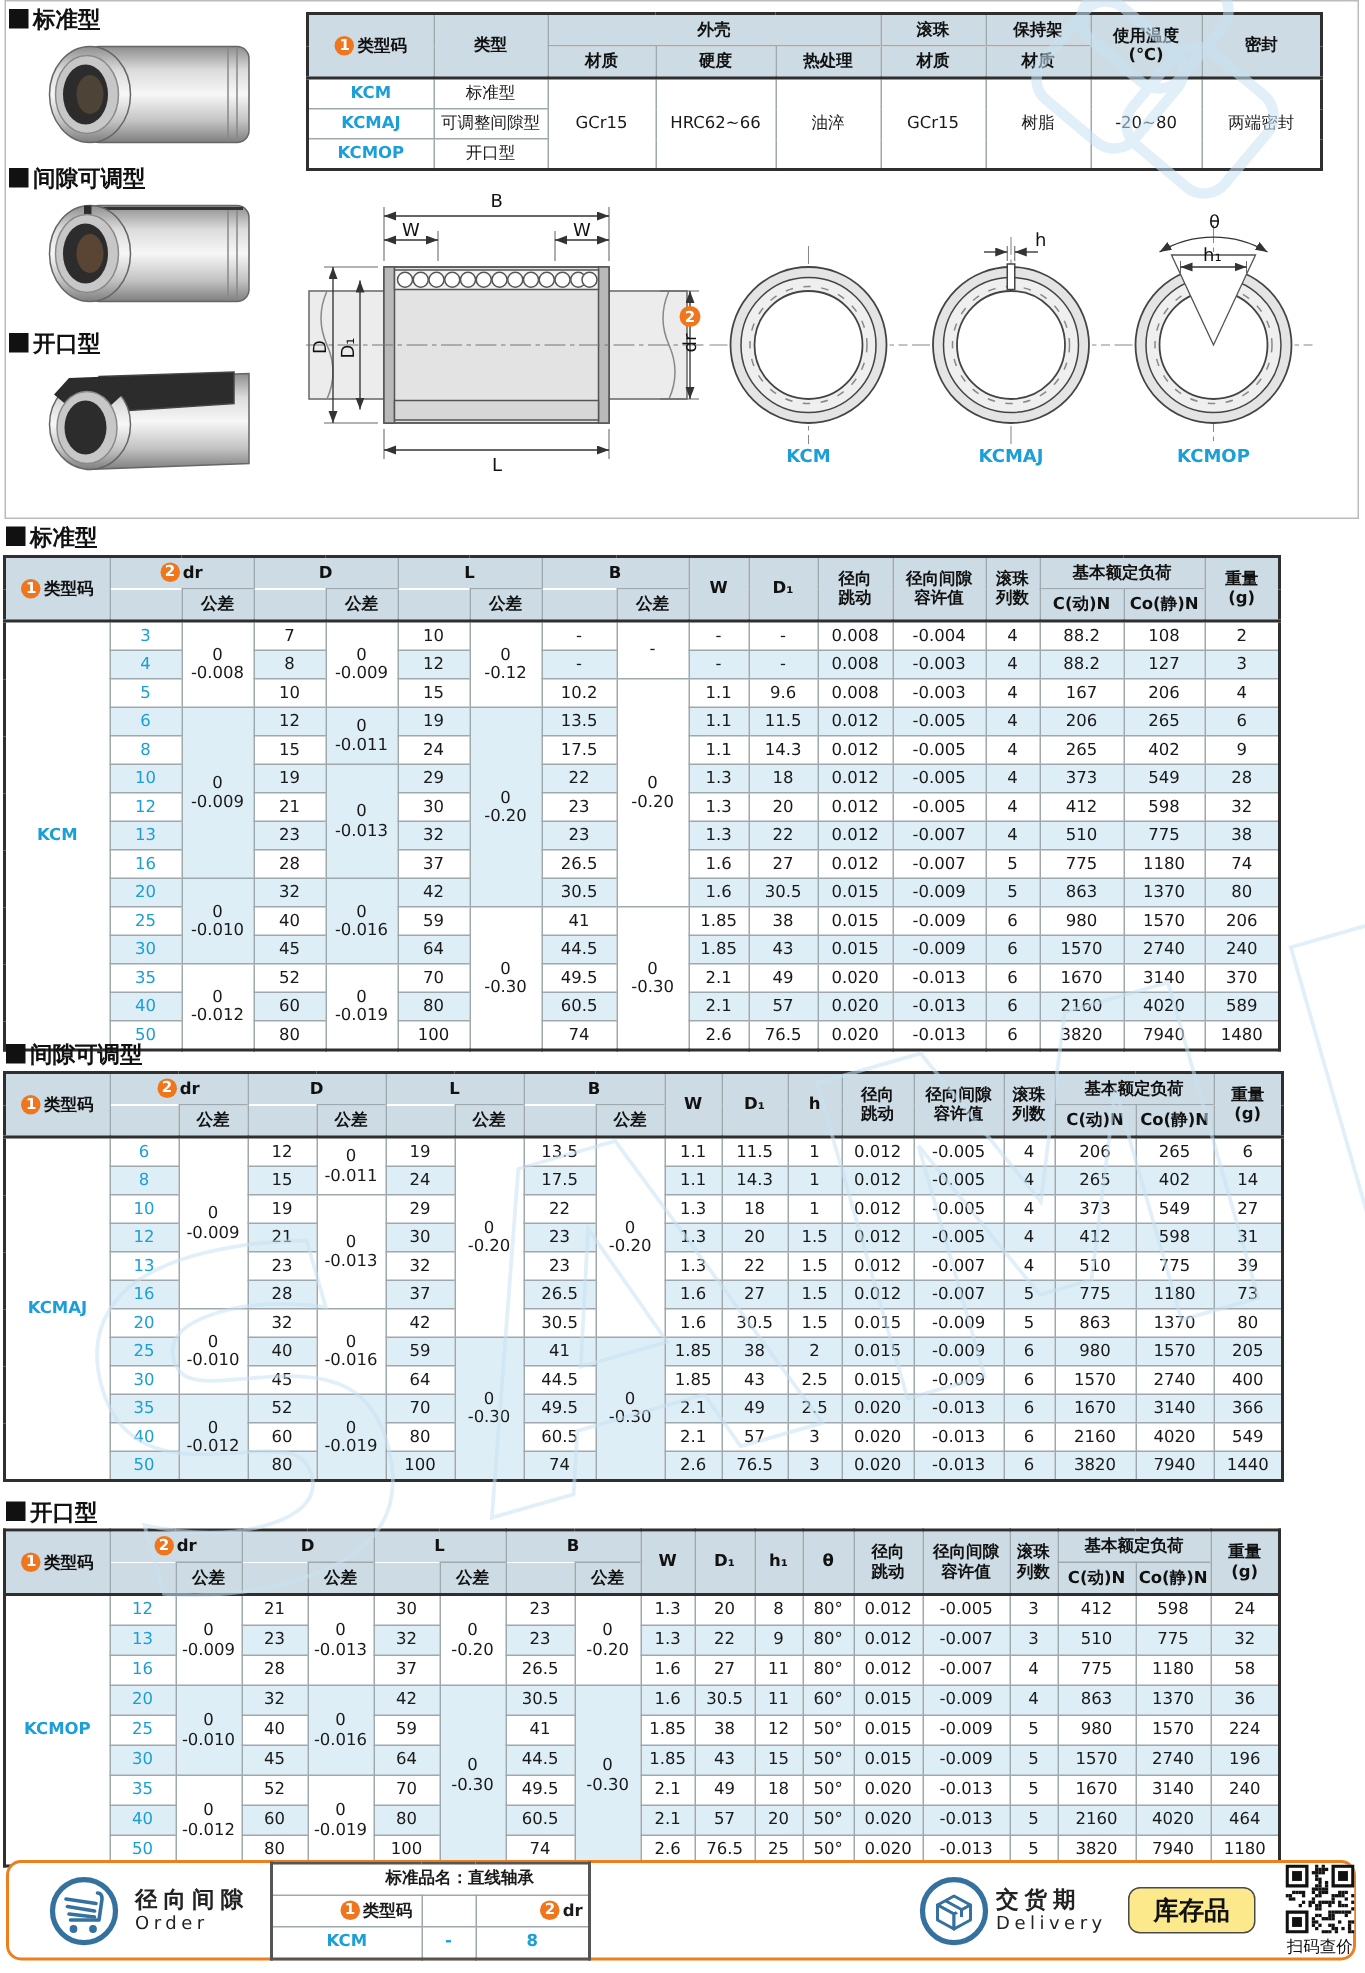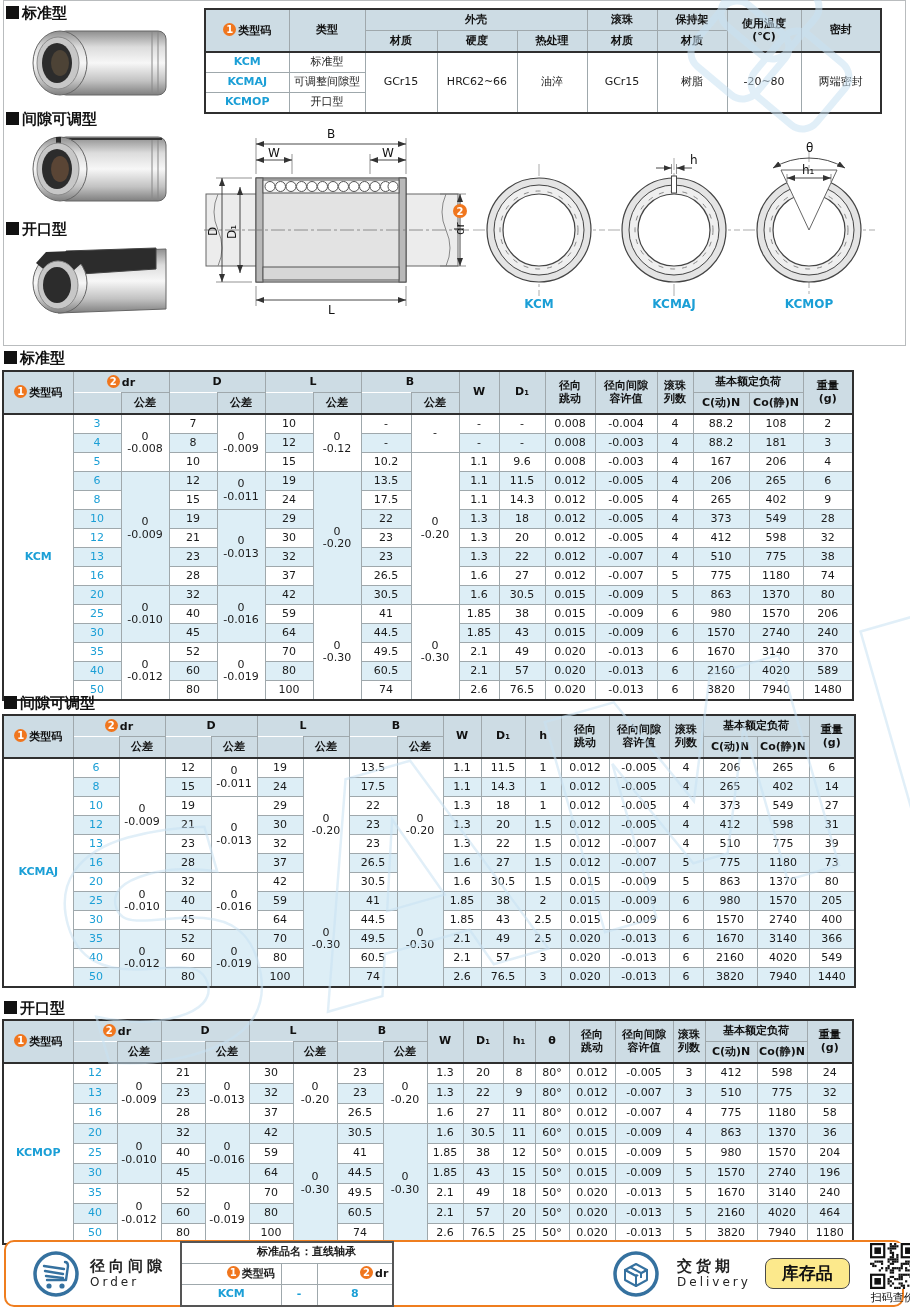--- a/index.html
+++ b/index.html
@@ -350,21 +350,21 @@
           <td class="size">4</td>
           <td>8</td>
           <td>12</td>
           <td>-</td>
           <td>-</td>
           <td>-</td>
           <td>0.008</td>
           <td>-0.003</td>
           <td>4</td>
           <td>88.2</td>
-          <td>181</td>
+          <td>127</td>
           <td>3</td>
         </tr>
         <tr>
           <td class="size">5</td>
           <td>10</td>
           <td>15</td>
           <td>10.2</td>
           <td rowspan="8">0
 -0.20</td>
           <td>1.1</td>
@@ -975,21 +975,21 @@
           <td>41</td>
           <td>1.85</td>
           <td>38</td>
           <td>12</td>
           <td>50°</td>
           <td>0.015</td>
           <td>-0.009</td>
           <td>5</td>
           <td>980</td>
           <td>1570</td>
-          <td>204</td>
+          <td>224</td>
         </tr>
         <tr class="alt">
           <td class="size">30</td>
           <td>45</td>
           <td>64</td>
           <td>44.5</td>
           <td>1.85</td>
           <td>43</td>
           <td>15</td>
           <td>50°</td>
@@ -1108,21 +1108,21 @@
 
     <svg class="ic-circle" width="48" height="48" viewBox="0 0 48 48" style="margin-left:218px">
       <circle cx="24" cy="24" r="21" fill="#fff" stroke="#35719f" stroke-width="3.5"></circle>
       <g stroke="#35719f" stroke-width="2" fill="#fff" stroke-linejoin="round">
         <path d="M13 20 L24 14 L35 20 L24 26 Z"></path>
         <path d="M13 20 L13 30 L24 36 L24 26 Z"></path>
         <path d="M35 20 L35 30 L24 36 L24 26 Z"></path>
         <path d="M18 17 L29 23 L29 28"></path>
       </g>
     </svg>
-    <div class="ftxt" style="margin-left:17px">
+    <div class="ftxt" style="margin-left:4px">
       <span class="zh">交货期</span>
       <span class="en">Delivery</span>
     </div>
     <span id="stock-badge">库存品</span>
 
     <div id="qr-wrap">
       <svg id="qr" width="46" height="46" viewBox="0 0 21 21">
           <rect x="0" y="0" width="21" height="21" fill="#fff"></rect>
           <rect x="9" y="0" width="1" height="1" fill="#111"></rect>
           <rect x="11" y="0" width="1" height="1" fill="#111"></rect>

